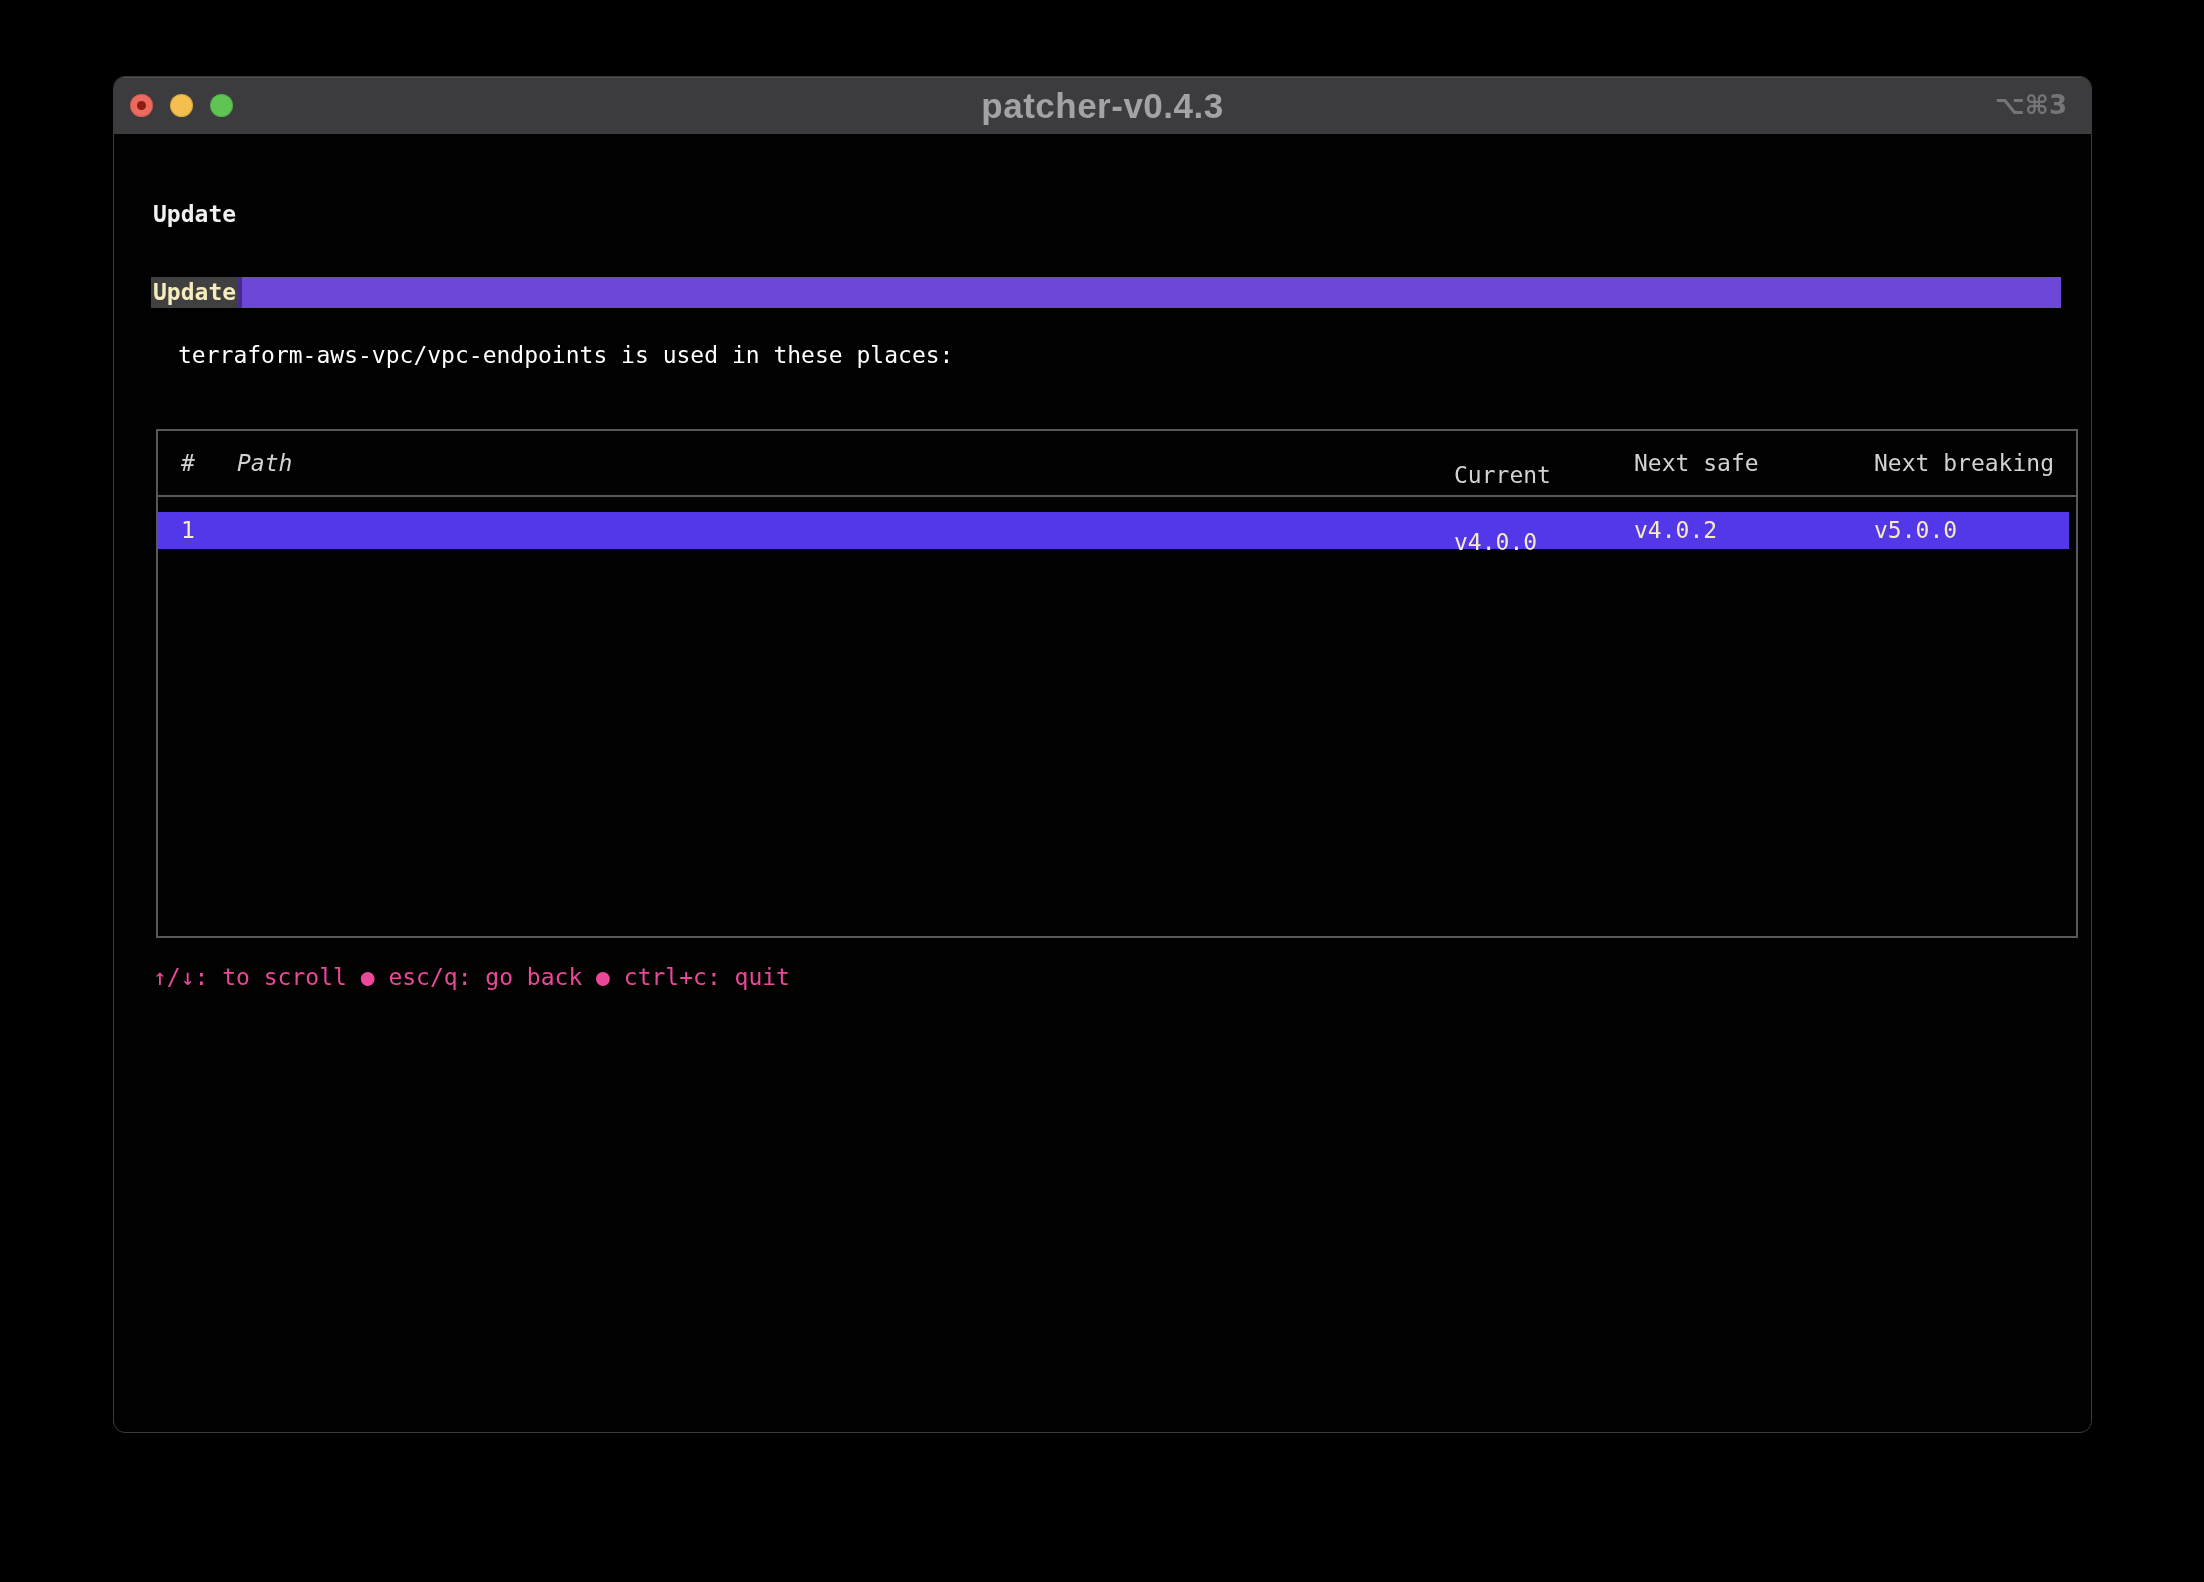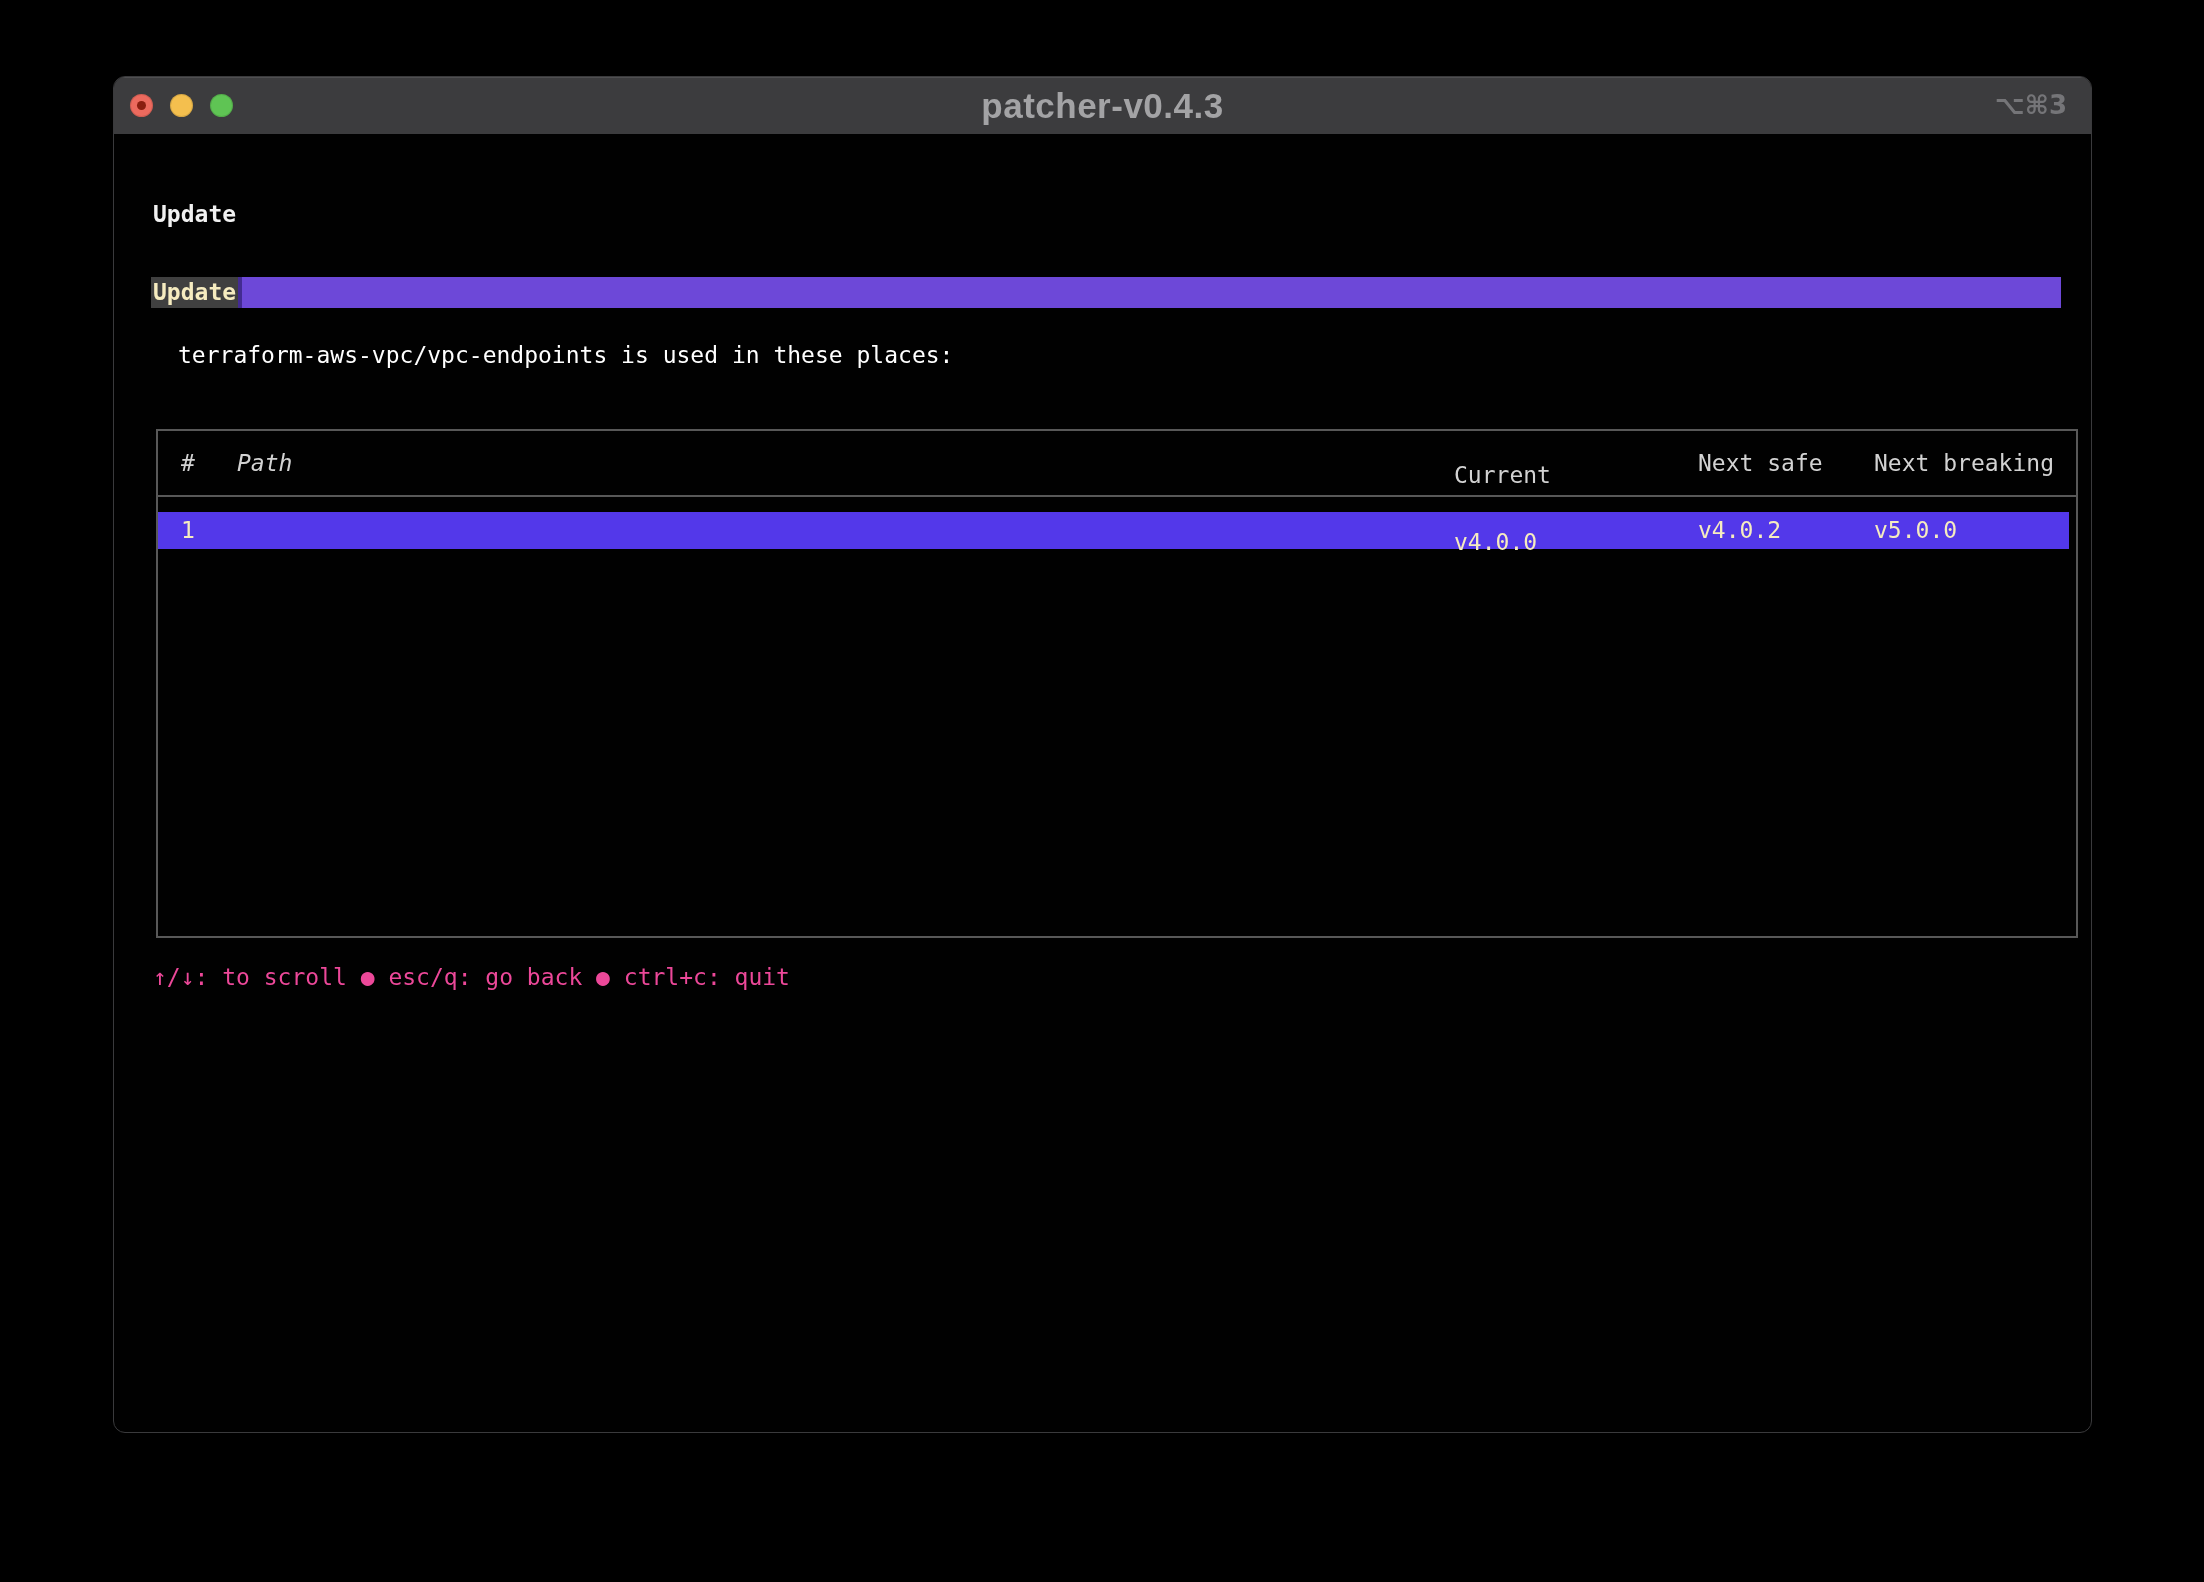--- a/index.html
+++ b/index.html
@@ -67,21 +67,21 @@
 
   .row.selected {
     position:absolute; left:0; top:81px; width:1911px; height:37px;
     background:#5338ea; color:#f6ecc0; cursor:pointer;
   }
   .row .cell { position:absolute; top:0; height:37px; line-height:37px; white-space:pre; }
 
   .c-num      { left:23px; }
   .c-path     { left:79px;font-style:italic; }
   .c-current  { left:1296px;margin-top:12px; }
-  .c-safe     { left:1540px; }
+  .c-safe     { left:1476px; }
   .c-breaking { left:1716px; }
 
   .footer {
     position:absolute; left:39px; top:827px; line-height:32px; color:#ec4899;
   }
 </style>
 </head>
 <body>
 
 <div class="window">

